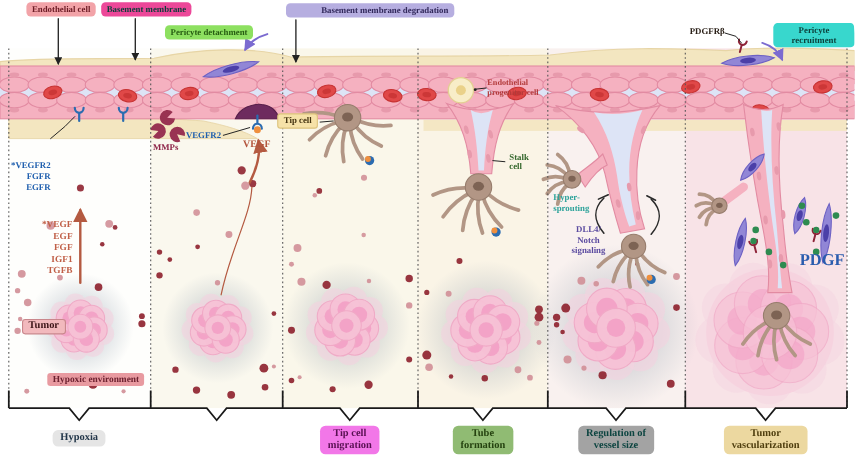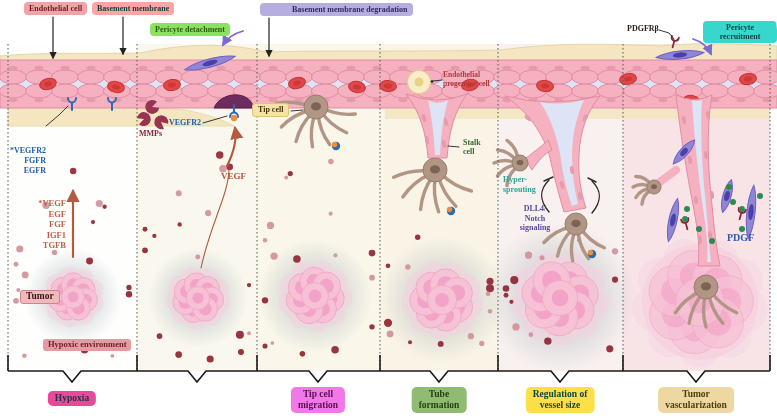--- a/index.html
+++ b/index.html
@@ -17,21 +17,21 @@
   .lb-pr{left:703px;top:21px;}
   .an-rlist{left:6px;top:116px;width:40px;text-align:right;line-height:10px;}
   .an-mmps{left:139px;top:129px;}
   .an-vegfr2{left:169px;top:118px;}
   .an-vegf{left:221px;top:127px;font-size:9px;}
   .an-tip{left:252px;top:103px;padding:1px 5px;border-radius:3px;border:1px solid #dcc27c;}
   .an-epc{left:443px;top:71px;font-size:7.5px;line-height:8.5px;}
   .an-stalk{left:463px;top:138px;line-height:9px;}
   .an-hyper{left:503px;top:175px;}
   .an-dll4{left:514px;top:204px;width:42px;text-align:center;}
-  .an-pdgf{left:727px;top:233px;font-size:10px;}
+  .an-pdgf{left:727px;top:233px;font-size:15px;}
   .an-gf{left:12px;top:198px;width:34px;text-align:right;font-size:8.5px;line-height:10.5px;}
   .an-tumor{left:20px;top:290px;padding:1px 5px;border-radius:3px;border:1px solid;font-size:9.5px;}
   .an-hypoxic{left:43px;top:339px;padding:1px 5px;border-radius:3px;font-size:8.5px;}
   .stg{position:absolute;top:387px;transform:translateX(-50%);font-weight:bold;font-size:9.5px;
        line-height:11px;padding:2px 7px;border-radius:5px;white-space:pre-line;text-align:center;}
   .stg0{left:72px;top:391px;}
   .stg1{left:197px;}
   .stg2{left:318px;}
   .stg3{left:439px;}
   .stg4{left:560px;}
@@ -658,53 +658,53 @@
         <line x1="257" y1="355" x2="257" y2="371" stroke="#1a1a1a" stroke-width="1.6"></line>
         <line x1="380" y1="355" x2="380" y2="371" stroke="#1a1a1a" stroke-width="1.6"></line>
         <line x1="498" y1="355" x2="498" y2="371" stroke="#1a1a1a" stroke-width="1.6"></line>
         <line x1="623" y1="355" x2="623" y2="371" stroke="#1a1a1a" stroke-width="1.6"></line>
         <line x1="770" y1="355" x2="770" y2="371" stroke="#1a1a1a" stroke-width="1.6"></line>
         <path d="M8,371 L63,371 L72,382 L81,371 L188,371 L197,382 L206,371 L309,371 L318,382 L327,371 L430,371 L439,382 L448,371 L551,371 L560,382 L569,371 L687,371 L696,382 L705,371 L770,371" stroke="#1a1a1a" stroke-width="1.6" fill="none"></path>
       </g>
     </svg>
 
   <div class="lbl lb-endo" style="background-color: rgb(242, 163, 168); color: rgb(109, 28, 37);">Endothelial cell</div>
-  <div class="lbl lb-bm" style="background-color: #fca5a5; color: rgb(12, 63, 58);">Basement membrane</div>
+  <div class="lbl lb-bm" style="background-color: #ec4899; color: rgb(12, 63, 58);">Basement membrane</div>
   <div class="lbl lb-pd" style="background-color: rgb(141, 224, 96); color: rgb(39, 93, 18);">Pericyte detachment</div>
   <div class="lbl lb-bmd" style="background-color: rgb(182, 174, 224); color: rgb(51, 42, 92);">Basement membrane degradation</div>
   <div class="lbl lb-pdgfrb" style="color: rgb(42, 32, 24);">PDGFRβ</div>
   <div class="lbl lb-pr" style="background-color: rgb(56, 215, 205); color: rgb(12, 63, 58);">Pericyte recruitment</div>
 
   <div class="ann an-rlist" style="color: rgb(31, 95, 174); margin-top: 30px;">*VEGFR2
 FGFR
 EGFR</div>
   <div class="ann an-mmps" style="color: rgb(142, 36, 72);">MMPs</div>
   <div class="ann an-vegfr2" style="color: rgb(31, 95, 174);">VEGFR2</div>
-  <div class="ann an-vegf" style="color: rgb(179, 84, 60); margin-top: 45px;">VEGF</div>
+  <div class="ann an-vegf" style="color: rgb(179, 84, 60);">VEGF</div>
   <div class="ann an-tip" style="background-color: rgb(246, 226, 168); color: rgb(69, 52, 17);">Tip cell</div>
   <div class="ann an-epc" style="color: rgb(178, 58, 58);">Endothelial
 progenitor cell</div>
   <div class="ann an-stalk" style="color: rgb(53, 104, 45);">Stalk
 cell</div>
   <div class="ann an-hyper" style="color: rgb(47, 163, 155);">Hyper-
 sprouting</div>
   <div class="ann an-dll4" style="color: rgb(91, 75, 160);">DLL4/
 Notch
 signaling</div>
   <div class="ann an-pdgf" style="color: rgb(42, 92, 174);">PDGF</div>
   <div class="ann an-gf" style="color: rgb(192, 95, 71); margin-left: 20px;">*VEGF
 EGF
 FGF
 IGF1
 TGFB</div>
   <div class="ann an-tumor" style="background-color: rgb(242, 185, 189); color: rgb(60, 21, 24); border-color: rgb(201, 135, 140);">Tumor</div>
   <div class="ann an-hypoxic" style="background-color: rgb(232, 154, 160); color: rgb(109, 34, 48);">Hypoxic environment</div>
 
-  <div class="stg stg0" style="background-color: #ec4899; color: rgb(34, 54, 73);">Hypoxia</div>
+  <div class="stg stg0" style="background-color: #e5e5e5; color: rgb(34, 54, 73);">Hypoxia</div>
   <div class="stg stg2" style="background-color: rgb(242, 119, 232); color: rgb(88, 16, 82);">Tip cell
 migration</div>
   <div class="stg stg3" style="background-color: rgb(144, 187, 115); color: rgb(36, 66, 15);">Tube
 formation</div>
-  <div class="stg stg4" style="background-color: #fde047; color: rgb(12, 68, 64);">Regulation of
+  <div class="stg stg4" style="background-color: #a3a3a3; color: rgb(12, 68, 64);">Regulation of
 vessel size</div>
   <div class="stg stg5" style="background-color: rgb(236, 216, 160); color: rgb(79, 62, 14);">Tumor
 vascularization</div>
 </div>
 
 </body></html>

